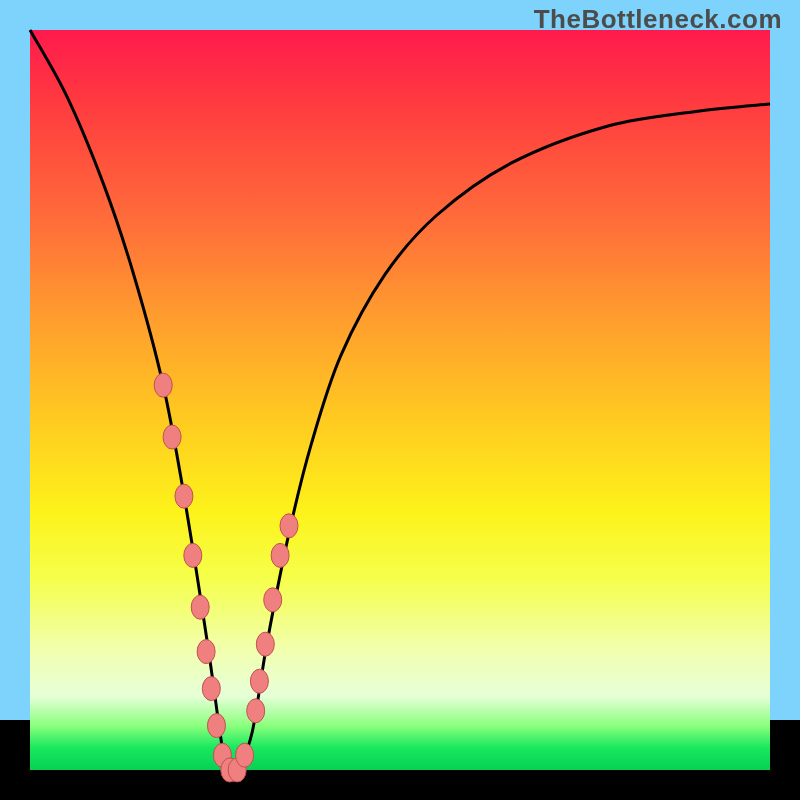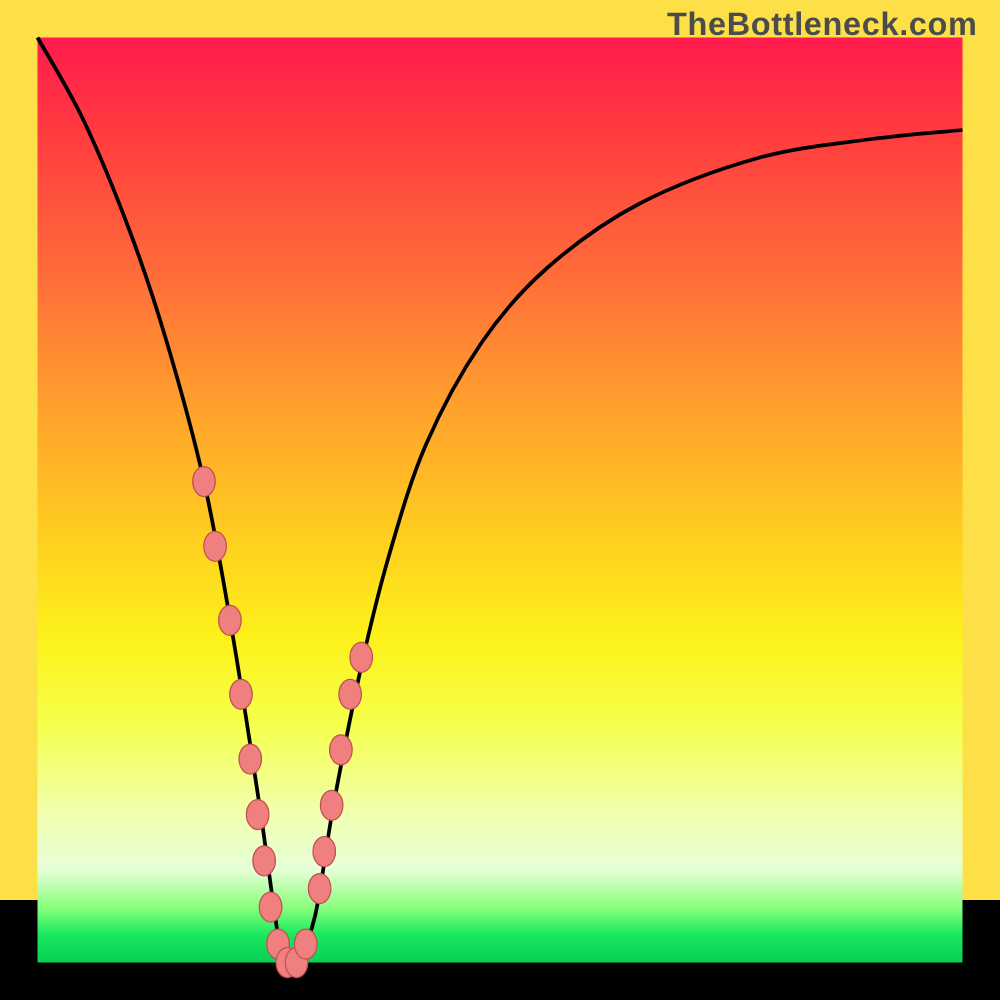--- a/index.html
+++ b/index.html
@@ -10,21 +10,21 @@
     overflow: hidden;
     background: #000;
     font-family: Arial, Helvetica, sans-serif;
   }
   .frame {
     position: absolute;
     top: 0;
     left: 0;
     width: 800px;
     height: 720px;
-    background: #fde047;
+    background: #7dd3fc;
   }
   .plot {
     position: absolute;
     top: 30px;
     left: 30px;
     width: 740px;
     height: 740px;
     background: linear-gradient(to bottom,
       #ff1a4d 0%,
       #ff3b3f 10%,

